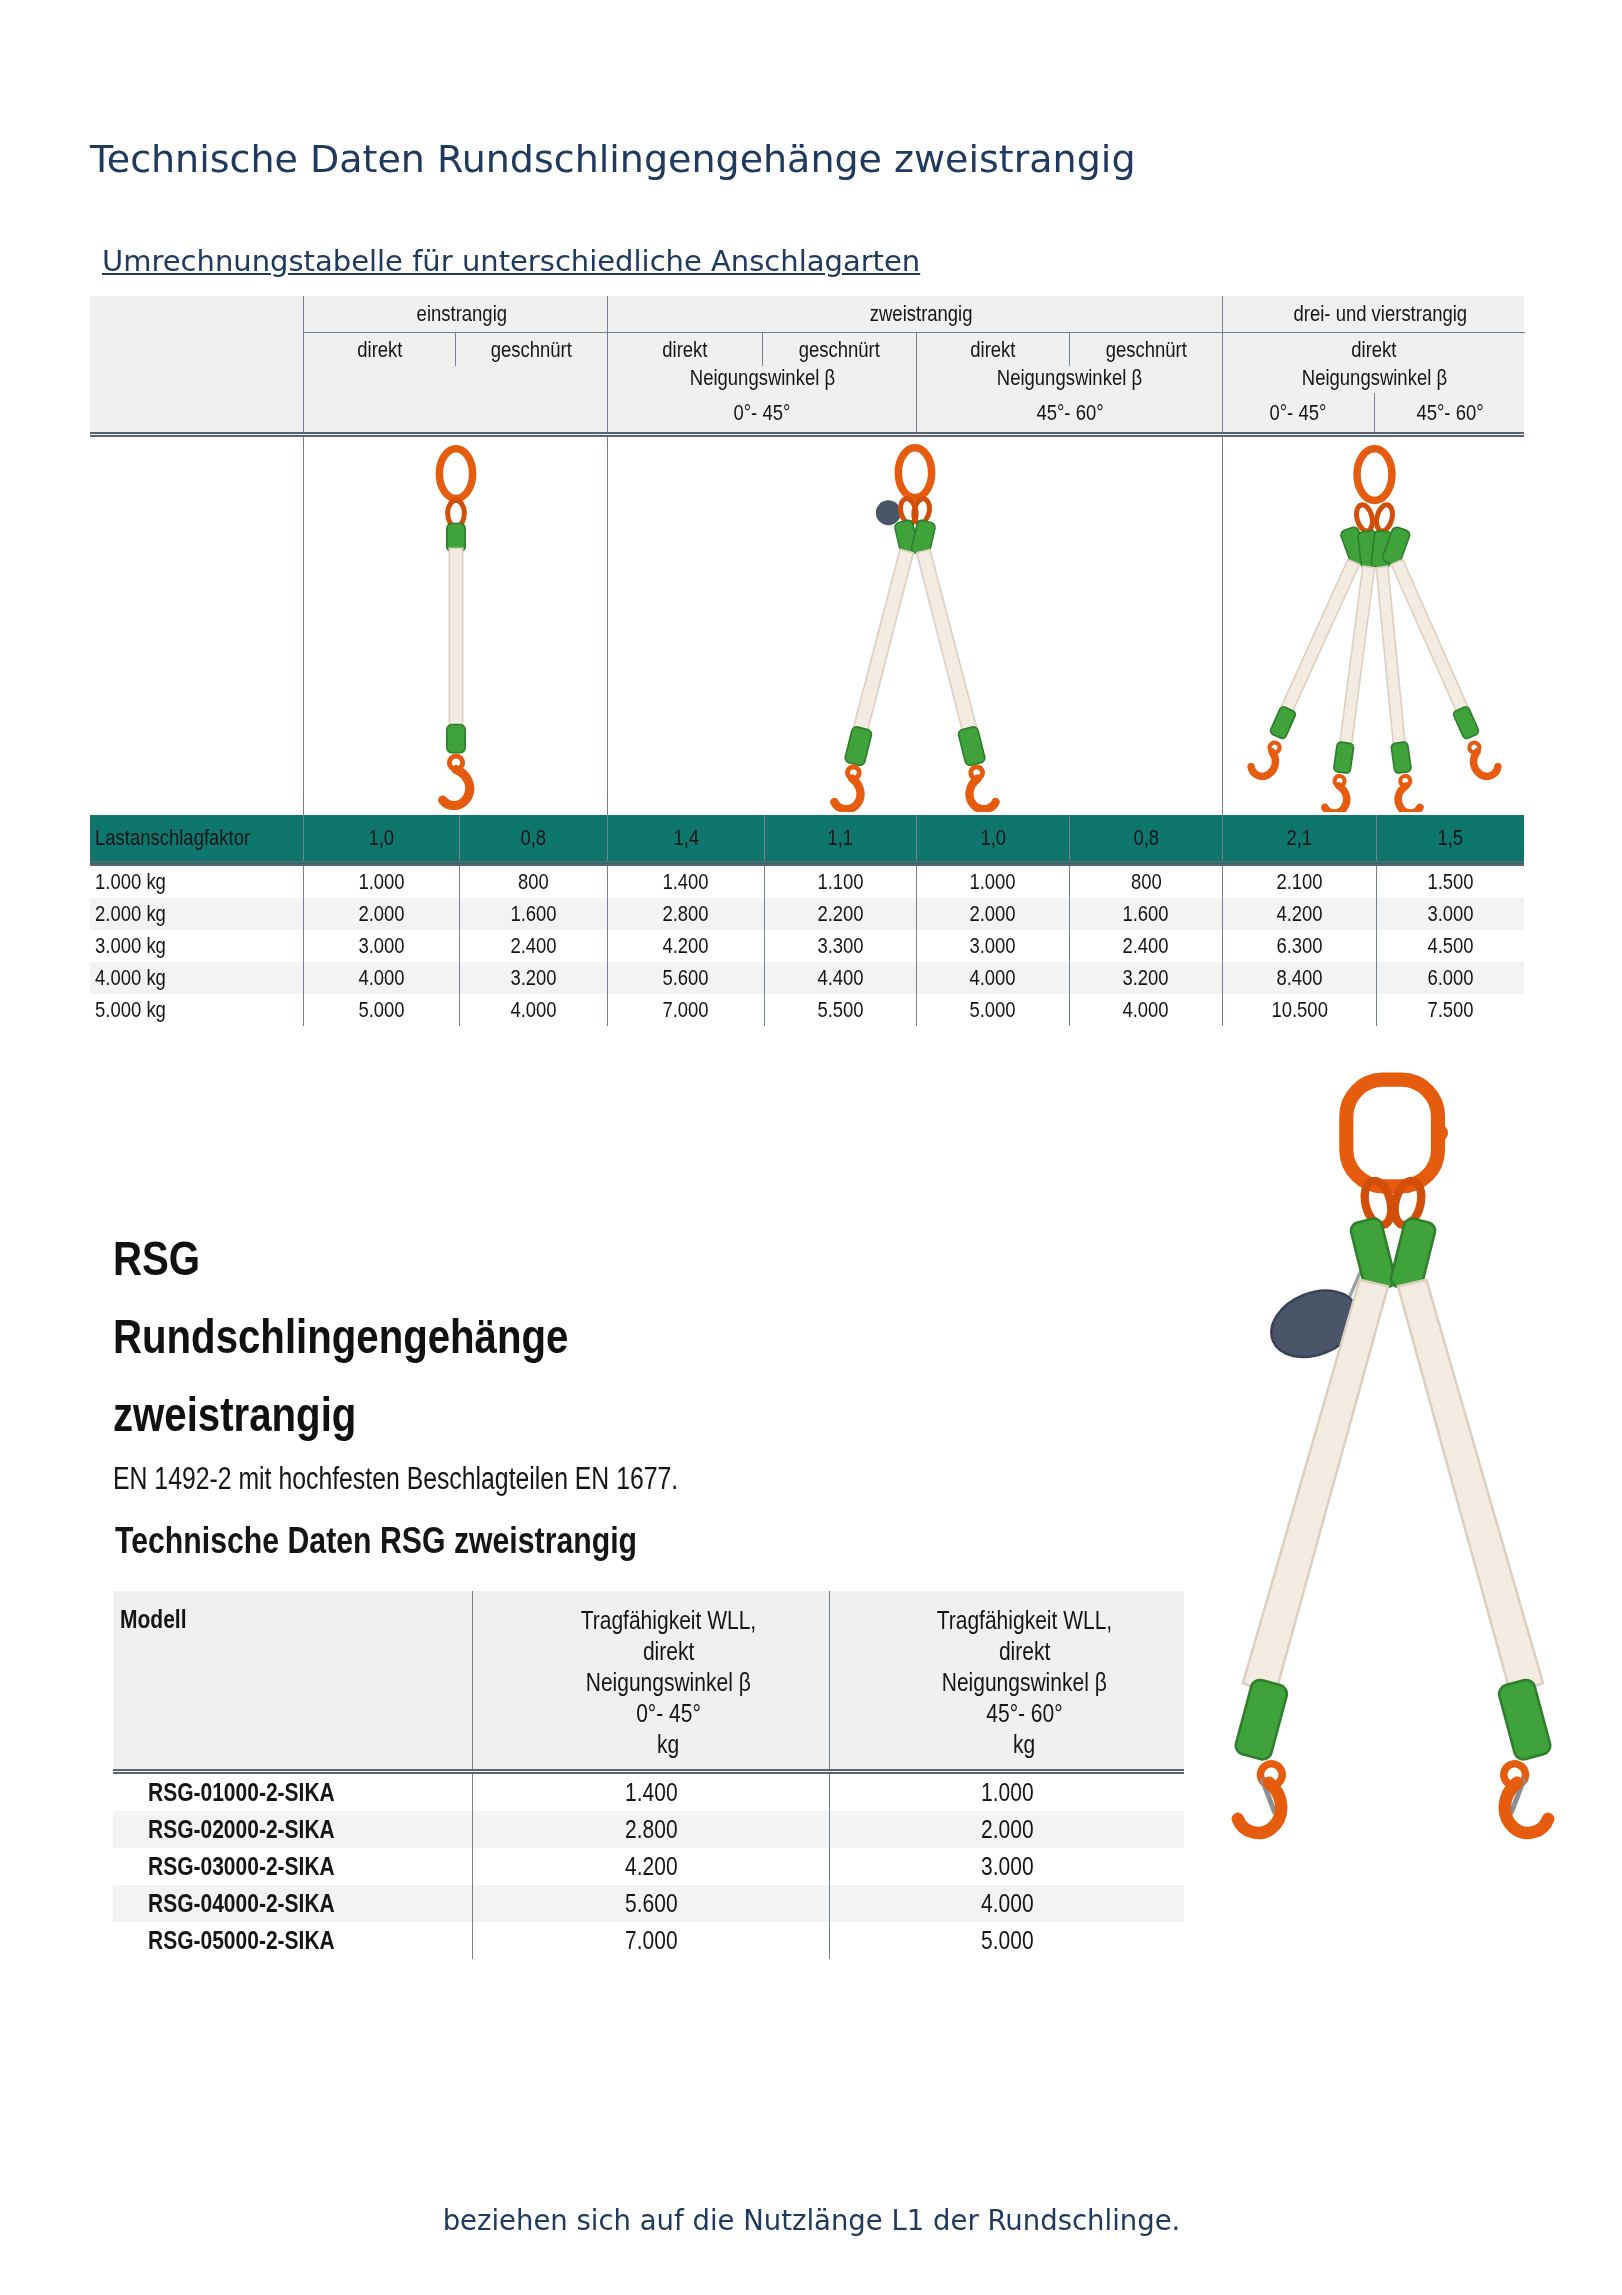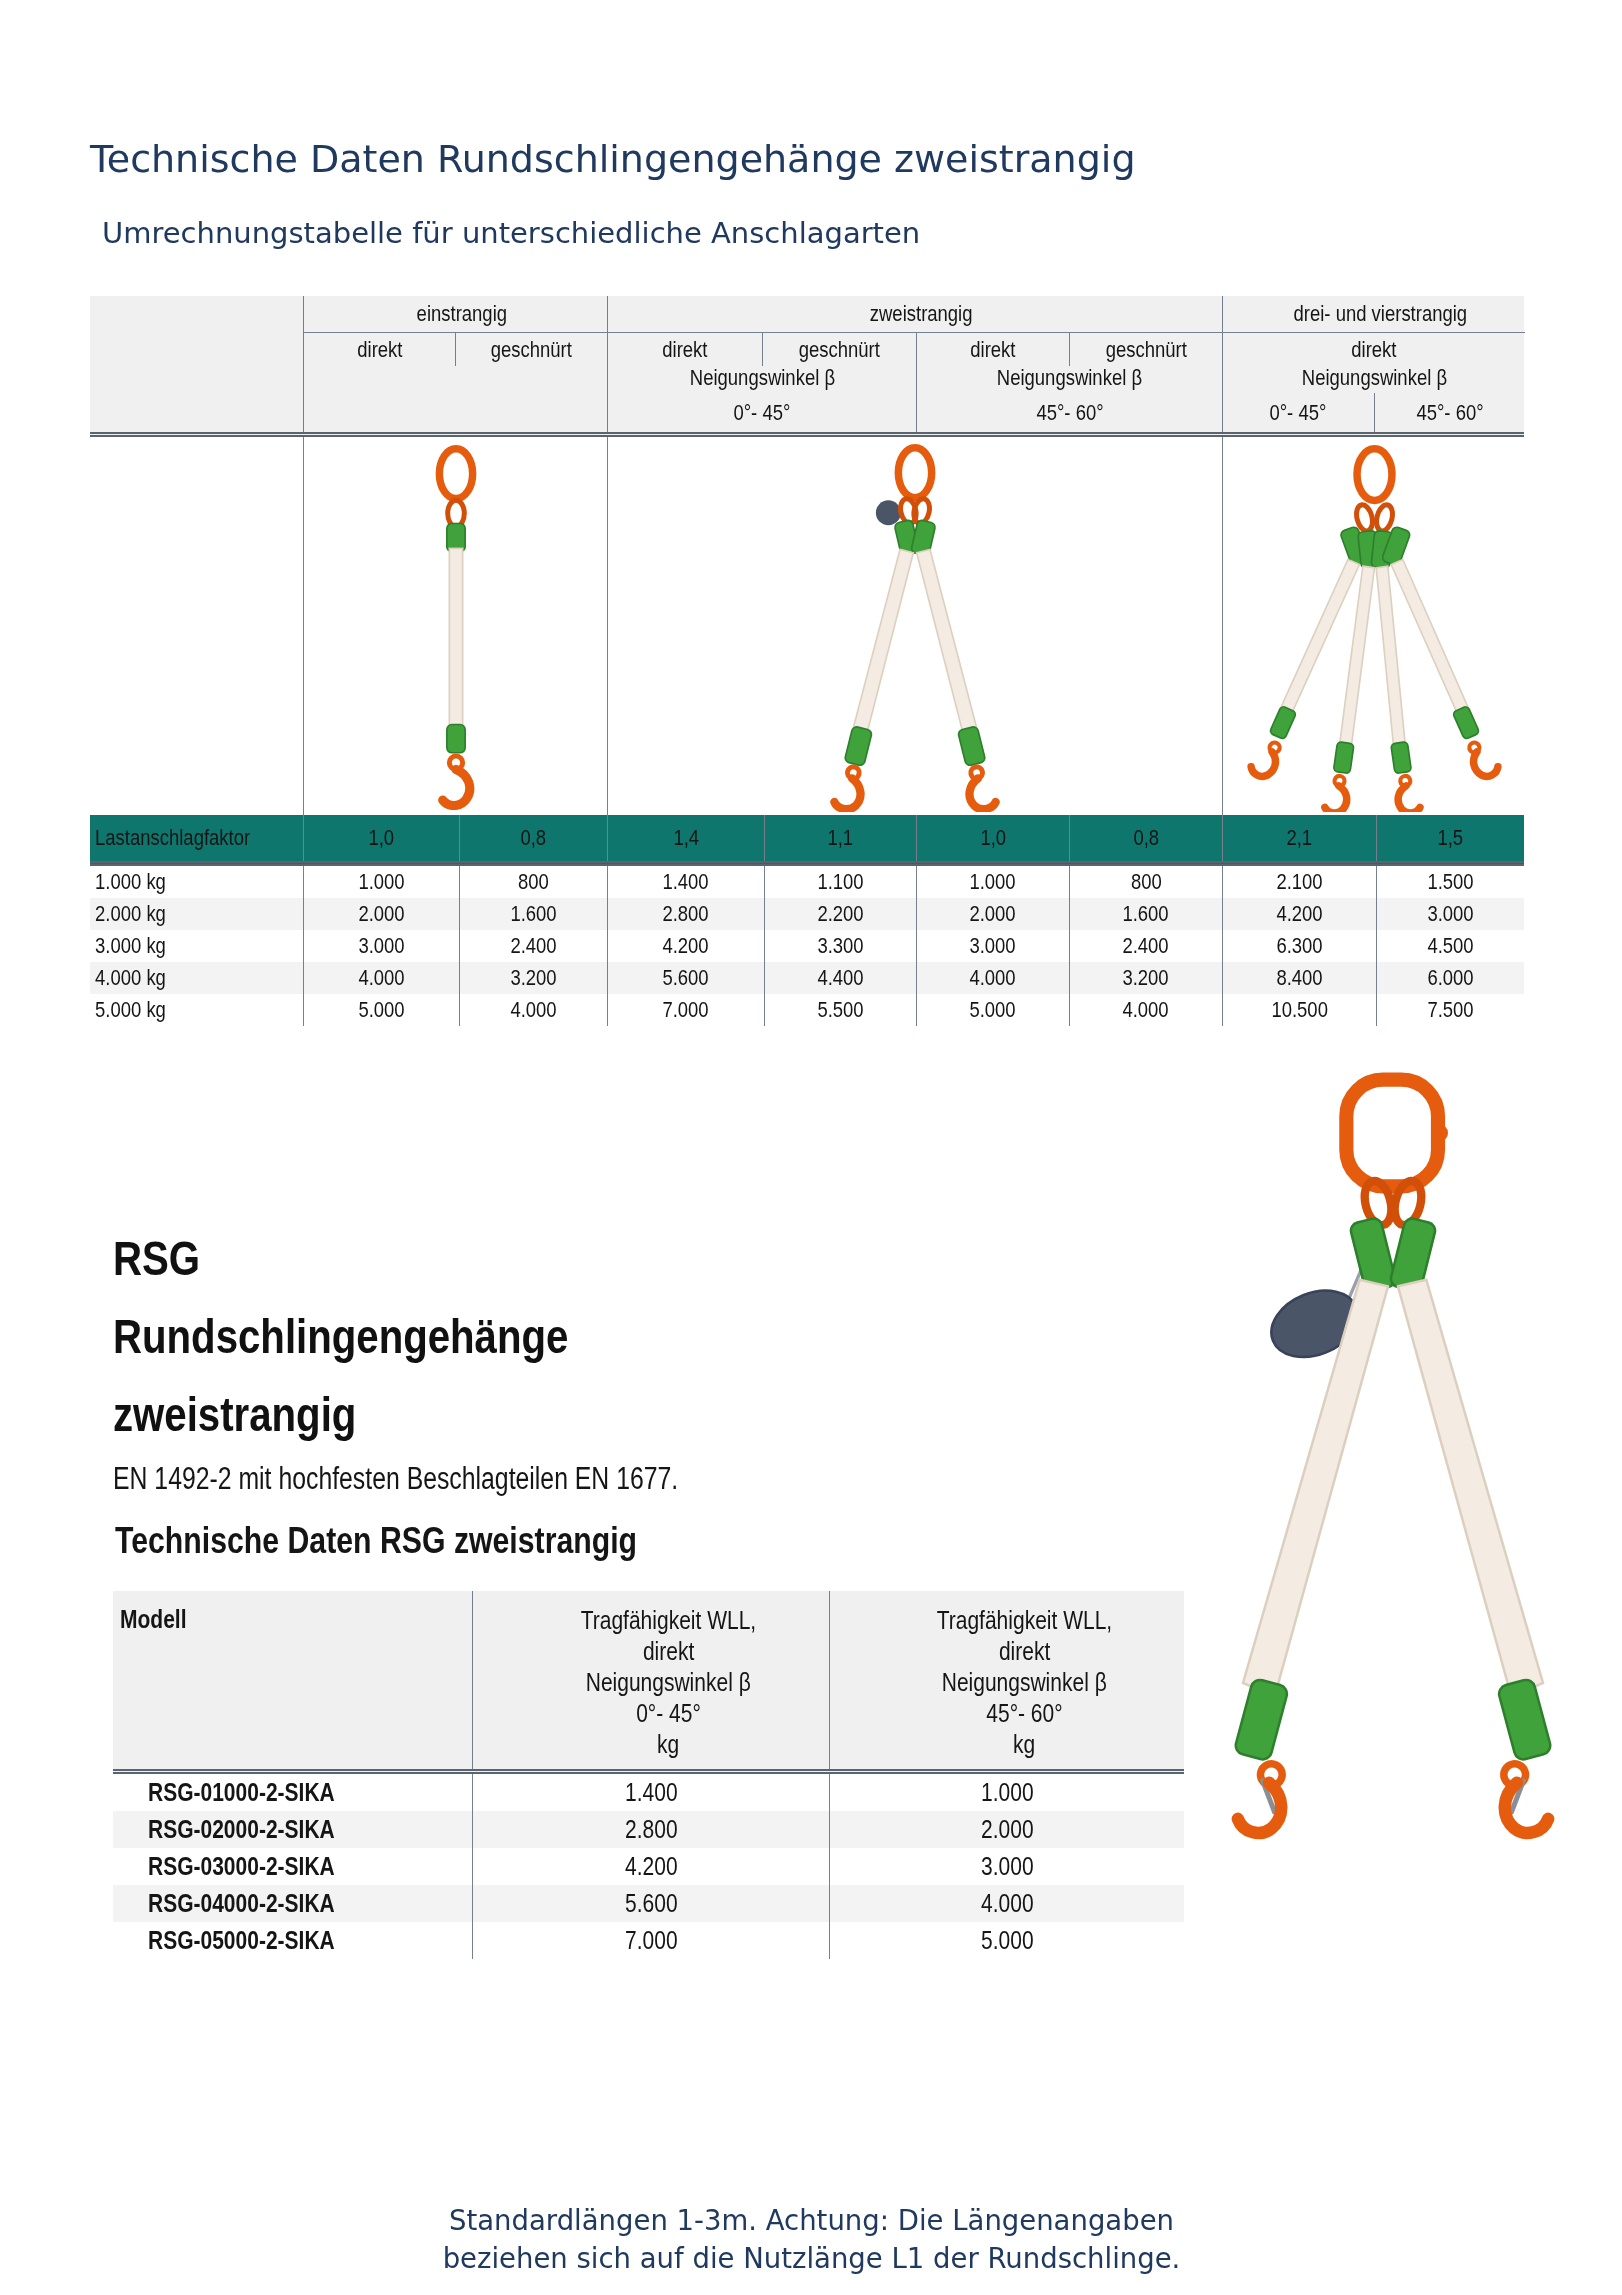--- a/index.html
+++ b/index.html
@@ -2,21 +2,21 @@
 <html style="font-size:13.3px"><head>
 <meta charset="utf-8">
 <style>
   html,body{margin:0;padding:0;}
   body{width:1623px;height:2295px;background:#ffffff;position:relative;
        font-family:"Liberation Sans", sans-serif;color:#151515;}
   .abs{position:absolute;}
 
   
   .title{left:90px;top:132px;font-family:"DejaVu Sans",sans-serif;font-size:38px;line-height:55px;color:#20395e;white-space:nowrap;}
-  .subtitle{left:102px;top:212px;font-family:"DejaVu Sans",sans-serif;font-size:29px;line-height:43px;color:#20395e;white-space:nowrap;}
+  .subtitle{left:102px;top:240px;font-family:"DejaVu Sans",sans-serif;font-size:29px;line-height:43px;color:#20395e;white-space:nowrap;text-decoration:underline;}
 
   
   .c{display:inline-block;transform:scaleX(0.84);transform-origin:50% 50%;white-space:nowrap;}
   .cl{display:inline-block;transform:scaleX(0.84);transform-origin:0 50%;white-space:nowrap;}
 
   
   .t1{left:90px;top:296px;width:1434px;font-size:22px;}
   .t1h{display:grid;grid-template-columns:213px 304px 309px 306px 303px;grid-template-rows:37px 99px;
        background:#f0f0f0;border-bottom:5px double #59646f;}
   .t1h .c0{grid-row:1/3;grid-column:1;}
@@ -531,18 +531,17 @@
       </g>
       <g transform="translate(392,856) rotate(-16)">
         <circle cx="0" cy="0" r="13" fill="none" stroke="#e55c0e" stroke-width="9"></circle>
         <path d="M8,10 L-16,42" stroke="#8a8f96" stroke-width="6" stroke-linecap="round"></path>
         <path d="M0,10 C-22,20 -30,44 -18,62 C-8,76 14,76 24,62" fill="none" stroke="#e55c0e" stroke-width="15" stroke-linecap="round"></path>
       </g>
     </svg>
   </div>
 
   <div class="abs footer">
-    <div>Standardlängen 1-3m. Achtung: Die Längenangaben</div>
     <div>beziehen sich auf die Nutzlänge L1 der Rundschlinge.</div>
   </div>
 
 </div>
 
 
 </body></html>

